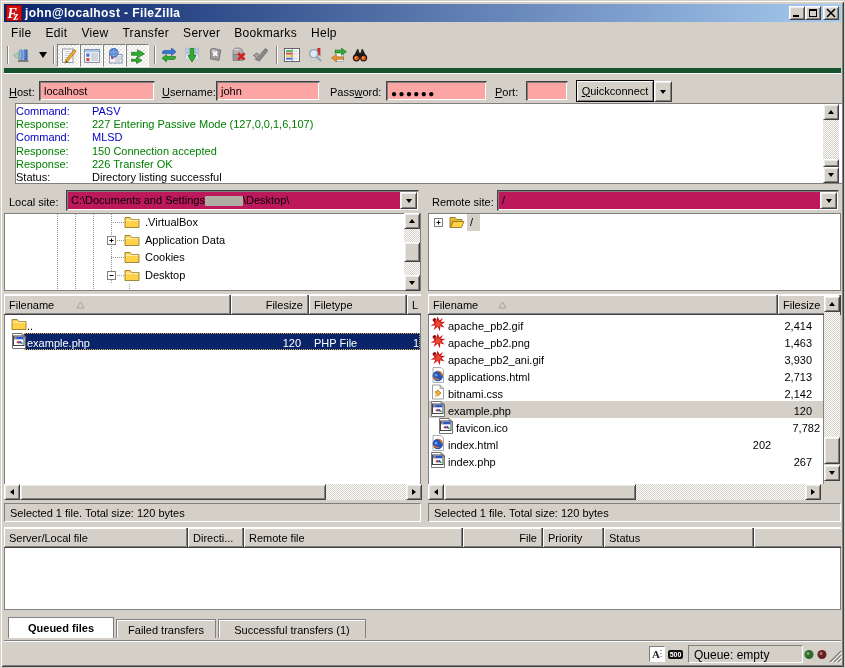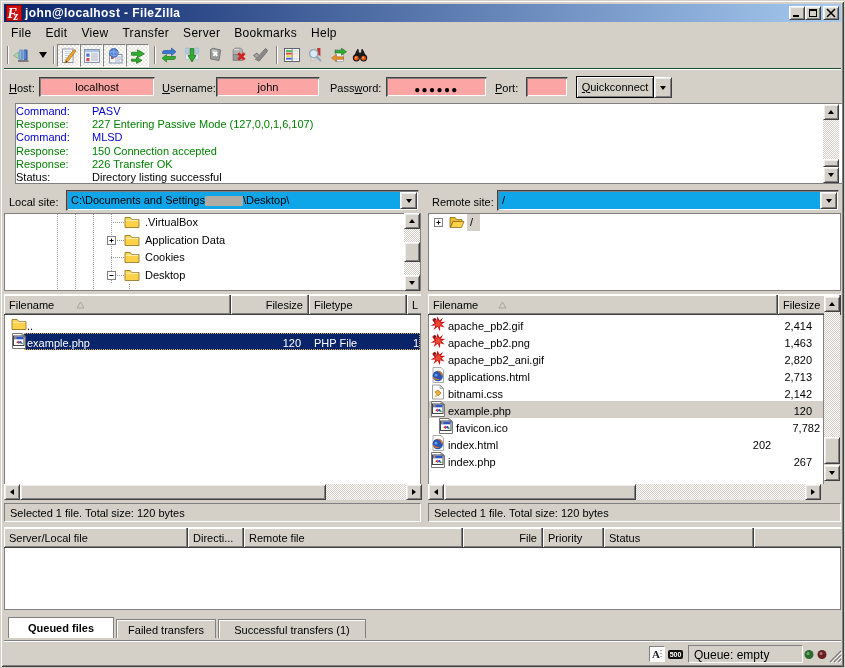--- a/index.html
+++ b/index.html
@@ -38,21 +38,21 @@
 #toolbar { left:4px; top:43px; width:837px; height:25px; }
 .tsep { position:absolute; top:3px; width:2px; height:18px; border-left:1px solid #808080; border-right:1px solid #fff; }
 .ticon { position:absolute; top:4px; width:16px; height:16px; }
 .tbtn-toggle {
   position:absolute; top:1px; width:23px; height:23px;
   border:1px solid; border-color:#808080 #ffffff #ffffff #808080;
   background:repeating-conic-gradient(#ffffff 0 25%, #e9e6df 0 50%) 0 0/4px 4px;
   display:flex; align-items:center; justify-content:center;
 }
 
-#qc { left:4px; top:68px; width:837px; height:34px; border-top:1px solid #14532d; box-shadow:inset 0 1px 0 #ffffff;text-align:center; }
+#qc { left:4px; top:68px; width:837px; height:34px; border-top:5px solid #14532d; box-shadow:inset 0 1px 0 #ffffff; }
 .field {
   position:absolute; top:8px; height:20px; background:#fca5a5;
   border:1px solid; border-color:#404040 #d4d0c8 #d4d0c8 #404040;
   box-shadow: inset 1px 1px 0 #808080, inset -1px -1px 0 #fff;
   padding:3px 4px 0 4px; font-size:11px;
 }
 .qlabel { position:absolute; top:13px; }
 .qlabel u { text-decoration:underline; text-underline-offset:1px; }
 
 #log {
@@ -74,21 +74,21 @@
 .sb-thumb {
   position:absolute; background:#d4d0c8;
   border:1px solid; border-color:#ffffff #404040 #404040 #ffffff;
   box-shadow: inset 1px 1px 0 #ececec, inset -1px -1px 0 #808080;
 }
 .arr-u { width:0; height:0; border:3px solid transparent; border-bottom:4px solid #000; margin-top:-3px; }
 .arr-d { width:0; height:0; border:3px solid transparent; border-top:4px solid #000; margin-bottom:-3px; }
 .arr-l { width:0; height:0; border:3px solid transparent; border-right:4px solid #000; margin-left:-3px; }
 .arr-r { width:0; height:0; border:3px solid transparent; border-left:4px solid #000; margin-right:-3px; }
 .combo {
-  position:absolute; top:0; height:21px; background:#0ea5e9;
+  position:absolute; top:0; height:21px; background:#be185d;
   border:1px solid; border-color:#404040 #d4d0c8 #d4d0c8 #404040;
   box-shadow: inset 1px 1px 0 #808080, inset -1px -1px 0 #fff;
   padding:3px 0 0 4px;
 }
 .combo .cbtn {
   position:absolute; right:1px; top:1px; width:17px; height:17px; background:#d4d0c8;
   border:1px solid; border-color:#ffffff #404040 #404040 #ffffff;
   box-shadow: inset 1px 1px 0 #ececec, inset -1px -1px 0 #808080;
   display:flex; align-items:center; justify-content:center;
 }
@@ -417,21 +417,21 @@
         <use href="#i-apache"></use>
       </svg>
     <span class="abs" style="left:19px;">apache_pb2.png</span>
     <span class="abs" style="left:283px;width:100px;text-align:right;">1,463</span>
   </div>
   <div class="lrow" style="top:35px;width:394px;">
     <svg class="licon" style="left:1px;">
         <use href="#i-apache"></use>
       </svg>
     <span class="abs" style="left:19px;">apache_pb2_ani.gif</span>
-    <span class="abs" style="left:283px;width:100px;text-align:right;">2,820</span>
+    <span class="abs" style="left:283px;width:100px;text-align:right;">3,930</span>
   </div>
   <div class="lrow" style="top:52px;width:394px;">
     <svg class="licon" style="left:1px;">
         <use href="#i-html"></use>
       </svg>
     <span class="abs" style="left:19px;">applications.html</span>
     <span class="abs" style="left:283px;width:100px;text-align:right;">2,713</span>
   </div>
   <div class="lrow" style="top:69px;width:394px;">
     <svg class="licon" style="left:1px;">

